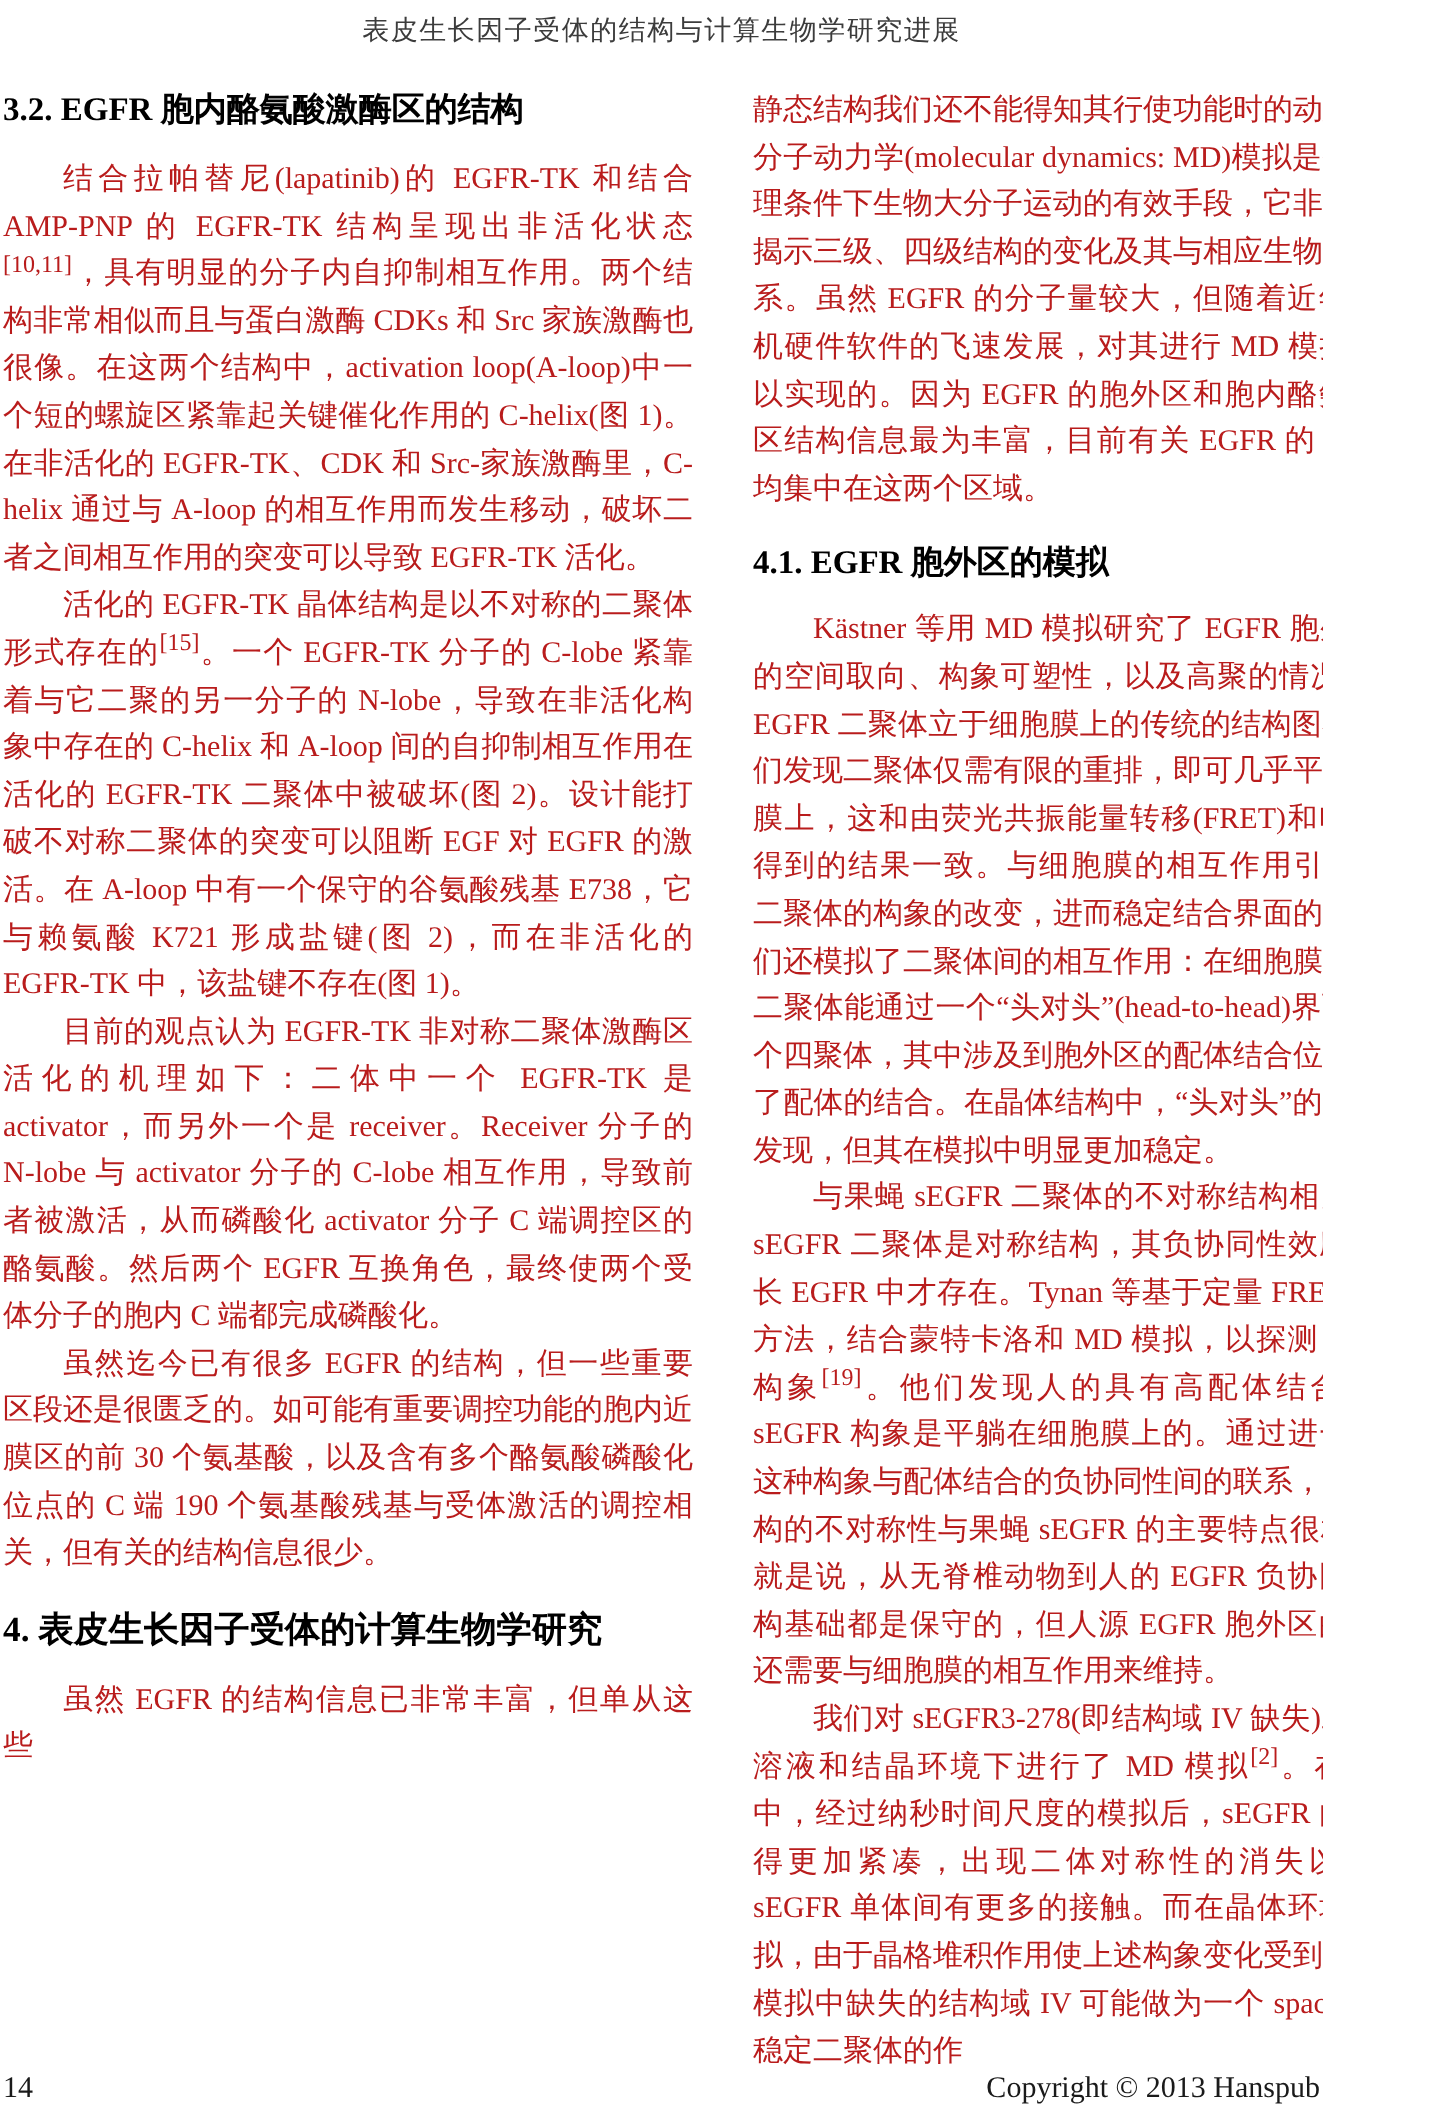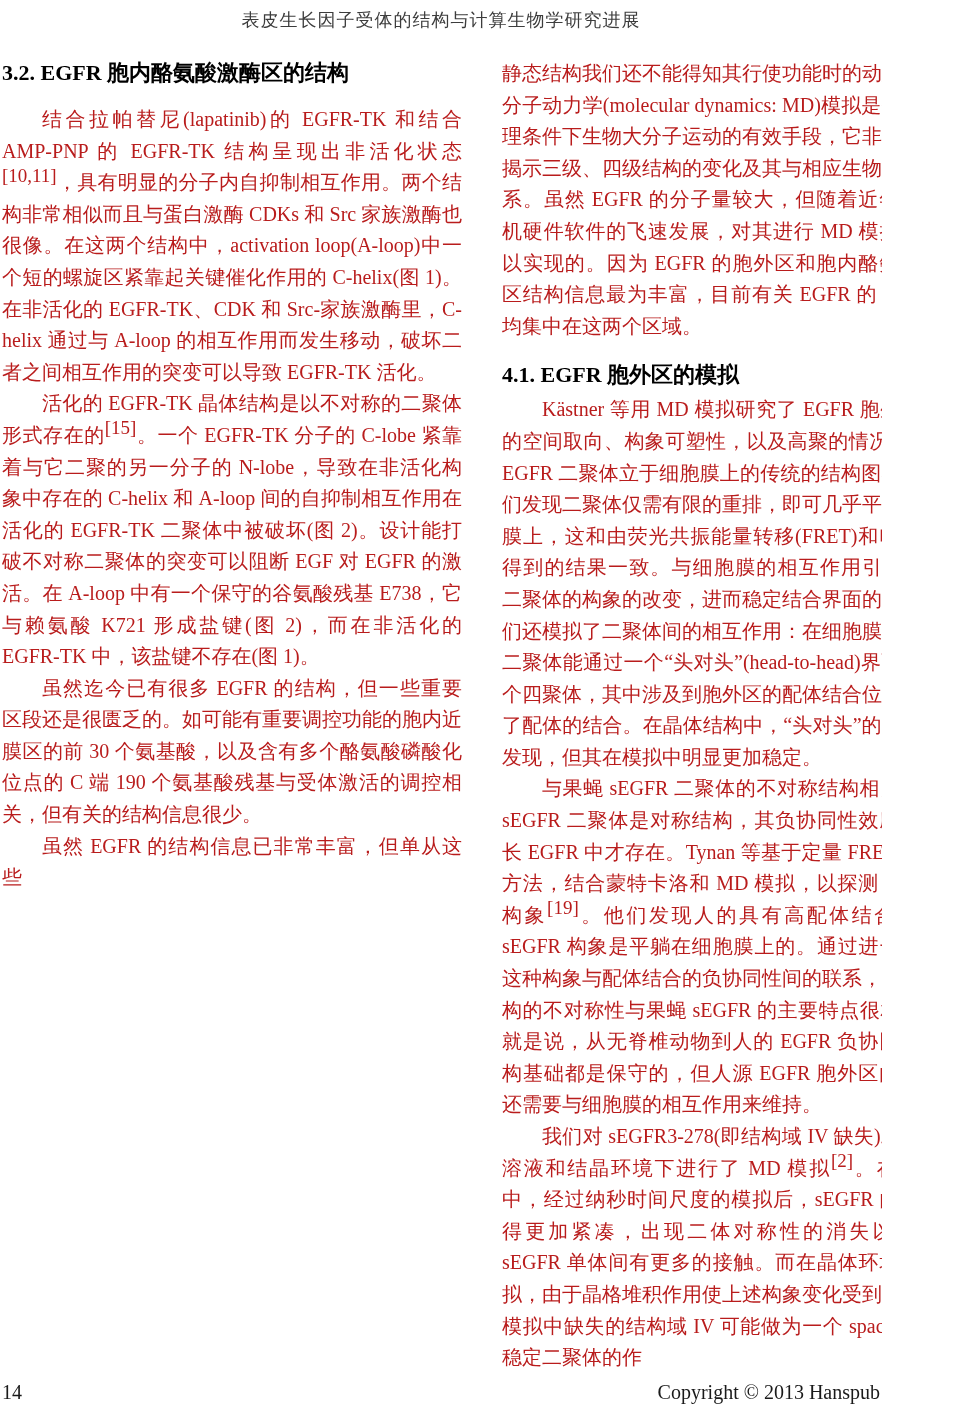--- a/index.html
+++ b/index.html
@@ -32,33 +32,33 @@
     width: 460px;
     flex: 0 0 460px;
   }
   .sec-h {
     font-weight: bold;
     font-size: 22px;
     line-height: 30px;
     margin: 0 0 16px 0;
     color: #000;
   }
-  .sec-h.mid { margin: 18px 0 4px 0; }
+  .sec-h.mid { margin: 18px 0 14px 0; }
   .sec-h.major { font-size: 23.5px; margin: 20px 0 16px 0; }
   p.body-p {
     font-size: 20px;
     line-height: 31.6px;
     text-align: justify;
     text-indent: 2em;
     margin: 0;
     color: #b91c1c;
   }
   p.body-p.no-indent { text-indent: 0; }
   p.body-p sup {
-    font-size: 19px;
+    font-size: 16px;
     line-height: 0;
     vertical-align: super;
     margin-top: 12px;
   }
   .footer {
     position: absolute;
     left: 2px;
     right: 2px;
     bottom: 10px;
     display: flex;
@@ -74,21 +74,23 @@
 <div class="page">
 
   <div class="header-title">表皮生长因子受体的结构与计算生物学研究进展</div>
 
   <div class="columns">
 
     <div class="col">
       <div class="sec-h">3.2. EGFR 胞内酪氨酸激酶区的结构</div>
       <p class="body-p"><span>结合拉帕替尼(lapatinib)的 EGFR-TK 和结合 AMP-PNP 的 EGFR-TK 结构呈现出非活化状态</span><sup>[10,11]</sup><span>，具有明显的分子内自抑制相互作用。两个结构非常相似而且与蛋白激酶 CDKs 和 Src 家族激酶也很像。在这两个结构中，activation loop(A-loop)中一个短的螺旋区紧靠起关键催化作用的 C-helix(图 1)。在非活化的 EGFR-TK、CDK 和 Src-家族激酶里，C-helix 通过与 A-loop 的相互作用而发生移动，破坏二者之间相互作用的突变可以导致 EGFR-TK 活化。</span></p>
       <p class="body-p"><span>活化的 EGFR-TK 晶体结构是以不对称的二聚体形式存在的</span><sup>[15]</sup><span>。一个 EGFR-TK 分子的 C-lobe 紧靠着与它二聚的另一分子的 N-lobe，导致在非活化构象中存在的 C-helix 和 A-loop 间的自抑制相互作用在活化的 EGFR-TK 二聚体中被破坏(图 2)。设计能打破不对称二聚体的突变可以阻断 EGF 对 EGFR 的激活。在 A-loop 中有一个保守的谷氨酸残基 E738，它与赖氨酸 K721 形成盐键(图 2)，而在非活化的 EGFR-TK 中，该盐键不存在(图 1)。</span></p>
+      <p class="body-p"><span>目前的观点认为 EGFR-TK 非对称二聚体激酶区活化的机理如下：二体中一个 EGFR-TK 是 activator，而另外一个是 receiver。Receiver 分子的 N-lobe 与 activator 分子的 C-lobe 相互作用，导致前者被激活，从而磷酸化 activator 分子 C 端调控区的酪氨酸。然后两个 EGFR 互换角色，最终使两个受体分子的胞内 C 端都完成磷酸化。</span></p>
       <p class="body-p"><span>虽然迄今已有很多 EGFR 的结构，但一些重要区段还是很匮乏的。如可能有重要调控功能的胞内近膜区的前 30 个氨基酸，以及含有多个酪氨酸磷酸化位点的 C 端 190 个氨基酸残基与受体激活的调控相关，但有关的结构信息很少。</span></p>
+      <div class="sec-h major mid">4. 表皮生长因子受体的计算生物学研究</div>
       <p class="body-p"><span>虽然 EGFR 的结构信息已非常丰富，但单从这些</span></p>
     </div>
 
     <div class="col">
       <p class="body-p no-indent"><span>静态结构我们还不能得知其行使功能时的动态变化。分子动力学(molecular dynamics: MD)模拟是研究在生理条件下生物大分子运动的有效手段，它非常适合于揭示三级、四级结构的变化及其与相应生物功能的关系。虽然 EGFR 的分子量较大，但随着近年来计算机硬件软件的飞速发展，对其进行 MD 模拟还是可以实现的。因为 EGFR 的胞外区和胞内酪氨酸激酶区结构信息最为丰富，目前有关 EGFR 的 MD 模拟均集中在这两个区域。</span></p>
       <div class="sec-h mid">4.1. EGFR 胞外区的模拟</div>
       <p class="body-p"><span>Kästner 等用 MD 模拟研究了 EGFR 胞外二聚体的空间取向、构象可塑性，以及高聚的情况</span><sup>[13]</sup><span>。与 EGFR 二聚体立于细胞膜上的传统的结构图不同，他们发现二聚体仅需有限的重排，即可几乎平躺在细胞膜上，这和由荧光共振能量转移(FRET)和电镜实验得到的结果一致。与细胞膜的相互作用引起 EGFR 二聚体的构象的改变，进而稳定结合界面的联系。他们还模拟了二聚体间的相互作用：在细胞膜上，两个二聚体能通过一个“头对头”(head-to-head)界面形成一个四聚体，其中涉及到胞外区的配体结合位点，增强了配体的结合。在晶体结构中，“头对头”的界面也被发现，但其在模拟中明显更加稳定。</span></p>
       <p class="body-p"><span>与果蝇 sEGFR 二聚体的不对称结构相比，人源 sEGFR 二聚体是对称结构，其负协同性效应只在全长 EGFR 中才存在。Tynan 等基于定量 FRET 成像的方法，结合蒙特卡洛和 MD 模拟，以探测 EGFR 的构象</span><sup>[19]</sup><span>。他们发现人的具有高配体结合能力的 sEGFR 构象是平躺在细胞膜上的。通过进一步研究这种构象与配体结合的负协同性间的联系，发现该结构的不对称性与果蝇 sEGFR 的主要特点很相似。也就是说，从无脊椎动物到人的 EGFR 负协同性的结构基础都是保守的，但人源 EGFR 胞外区的不对称还需要与细胞膜的相互作用来维持。</span></p>
       <p class="body-p"><span>我们对 sEGFR3-278(即结构域 IV 缺失)二聚体在溶液和结晶环境下进行了 MD 模拟</span><sup>[2]</sup><span>。在水溶液中，经过纳秒时间尺度的模拟后，sEGFR 的结构变得更加紧凑，出现二体对称性的消失以及两个 sEGFR 单体间有更多的接触。而在晶体环境下的模拟，由于晶格堆积作用使上述构象变化受到抑制。在模拟中缺失的结构域 IV 可能做为一个 spacer，起到稳定二聚体的作</span></p>
     </div>

